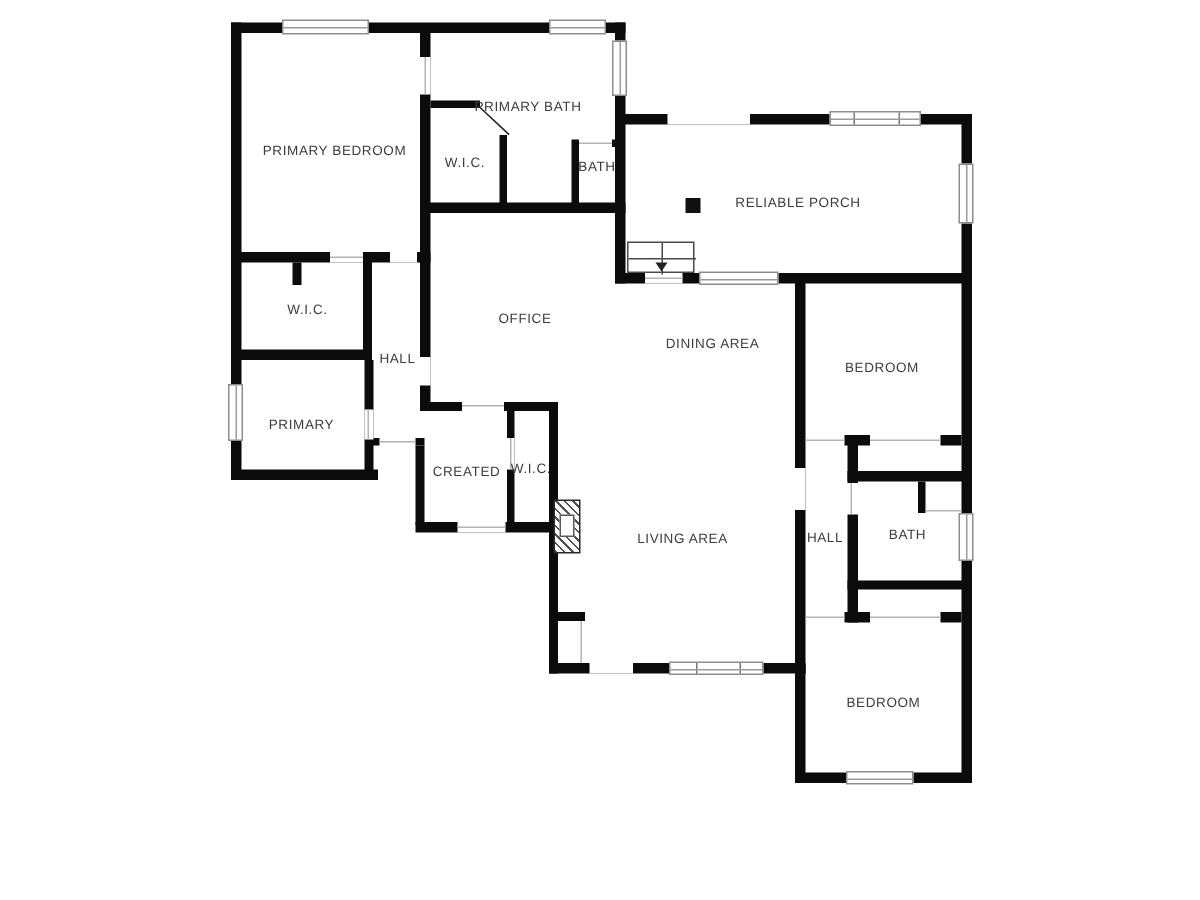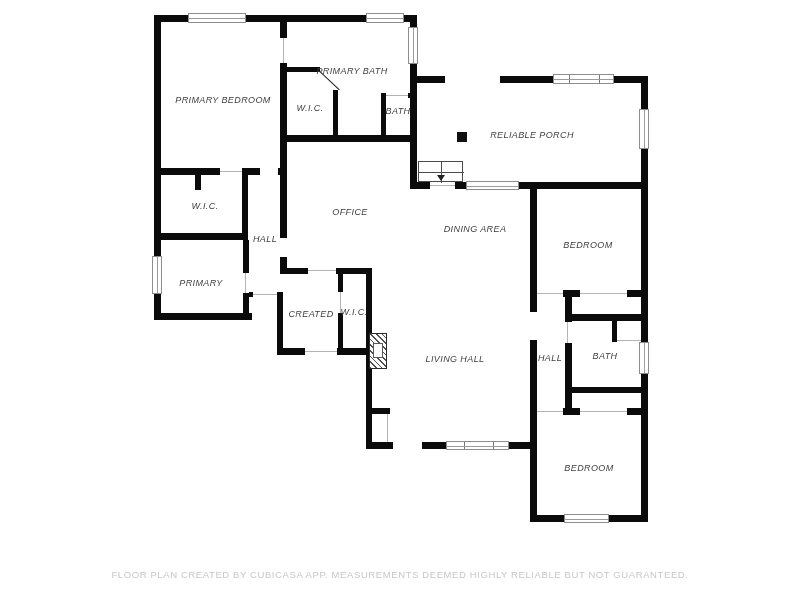--- a/index.html
+++ b/index.html
@@ -7,21 +7,21 @@
           font-family:"Liberation Sans",sans-serif;}
   .wall{position:absolute;background:#0b0b0b;}
   .gap{position:absolute;background:#ffffff;}
   .dh{position:absolute;height:1px;background:#b4b4b4;}
   .dv{position:absolute;width:1px;background:#b4b4b4;}
   .win{position:absolute;background:#ffffff;border:1px solid #8d8d8d;box-sizing:border-box;}
   .win-h::after{content:"";position:absolute;left:0;right:0;top:50%;height:1px;background:#9c9c9c;}
   .win-v::after{content:"";position:absolute;top:0;bottom:0;left:50%;width:1px;background:#9c9c9c;}
   .tick{position:absolute;top:0;bottom:0;width:1px;background:#777;}
   .label{position:absolute;transform:translate(-50%,-50%);font-size:9px;color:#3d3d3d;
-         letter-spacing:.4px;white-space:nowrap;font-style:italic;}
+         letter-spacing:.4px;white-space:nowrap;}
   .swing{position:absolute;border-top:1.5px solid #1d1d1d;transform-origin:0 0;}
   .fireplace{position:absolute;border:1px solid #2a2a2a;box-sizing:border-box;
      background:repeating-linear-gradient(45deg,#4f4f4f 0 1px,#ffffff 1px 4px);}
   .fp-core{position:absolute;background:#ffffff;border:1px solid #5a5a5a;box-sizing:border-box;}
   .stairs{position:absolute;border:1px solid #4a4a4a;box-sizing:border-box;background:#fff;}
   .sline{position:absolute;background:#4a4a4a;}
   .arrow-down{position:absolute;width:0;height:0;border-left:4px solid transparent;
      border-right:4px solid transparent;border-top:6px solid #222;}
   .post{position:absolute;background:#101010;}
   #footer{position:absolute;left:0;right:0;top:569px;text-align:center;font-size:9.5px;
@@ -134,19 +134,18 @@
   <div class="label" style="left:398px;top:111px">BATH</div>
   <div class="label" style="left:532px;top:135px">RELIABLE PORCH</div>
   <div class="label" style="left:205px;top:206px">W.I.C.</div>
   <div class="label" style="left:265px;top:239px">HALL</div>
   <div class="label" style="left:350px;top:212px">OFFICE</div>
   <div class="label" style="left:475px;top:229px">DINING AREA</div>
   <div class="label" style="left:588px;top:245px">BEDROOM</div>
   <div class="label" style="left:201px;top:283px">PRIMARY</div>
   <div class="label" style="left:311px;top:314px">CREATED</div>
   <div class="label" style="left:354px;top:312px">W.I.C.</div>
-  <div class="label" style="left:455px;top:359px">LIVING HALL</div>
+  <div class="label" style="left:455px;top:359px">LIVING AREA</div>
   <div class="label" style="left:550px;top:358px">HALL</div>
   <div class="label" style="left:605px;top:356px">BATH</div>
   <div class="label" style="left:589px;top:468px">BEDROOM</div>
 
-  <div id="footer">FLOOR PLAN CREATED BY CUBICASA APP. MEASUREMENTS DEEMED HIGHLY RELIABLE BUT NOT GUARANTEED.</div>
 </div>
 
 </body></html>

